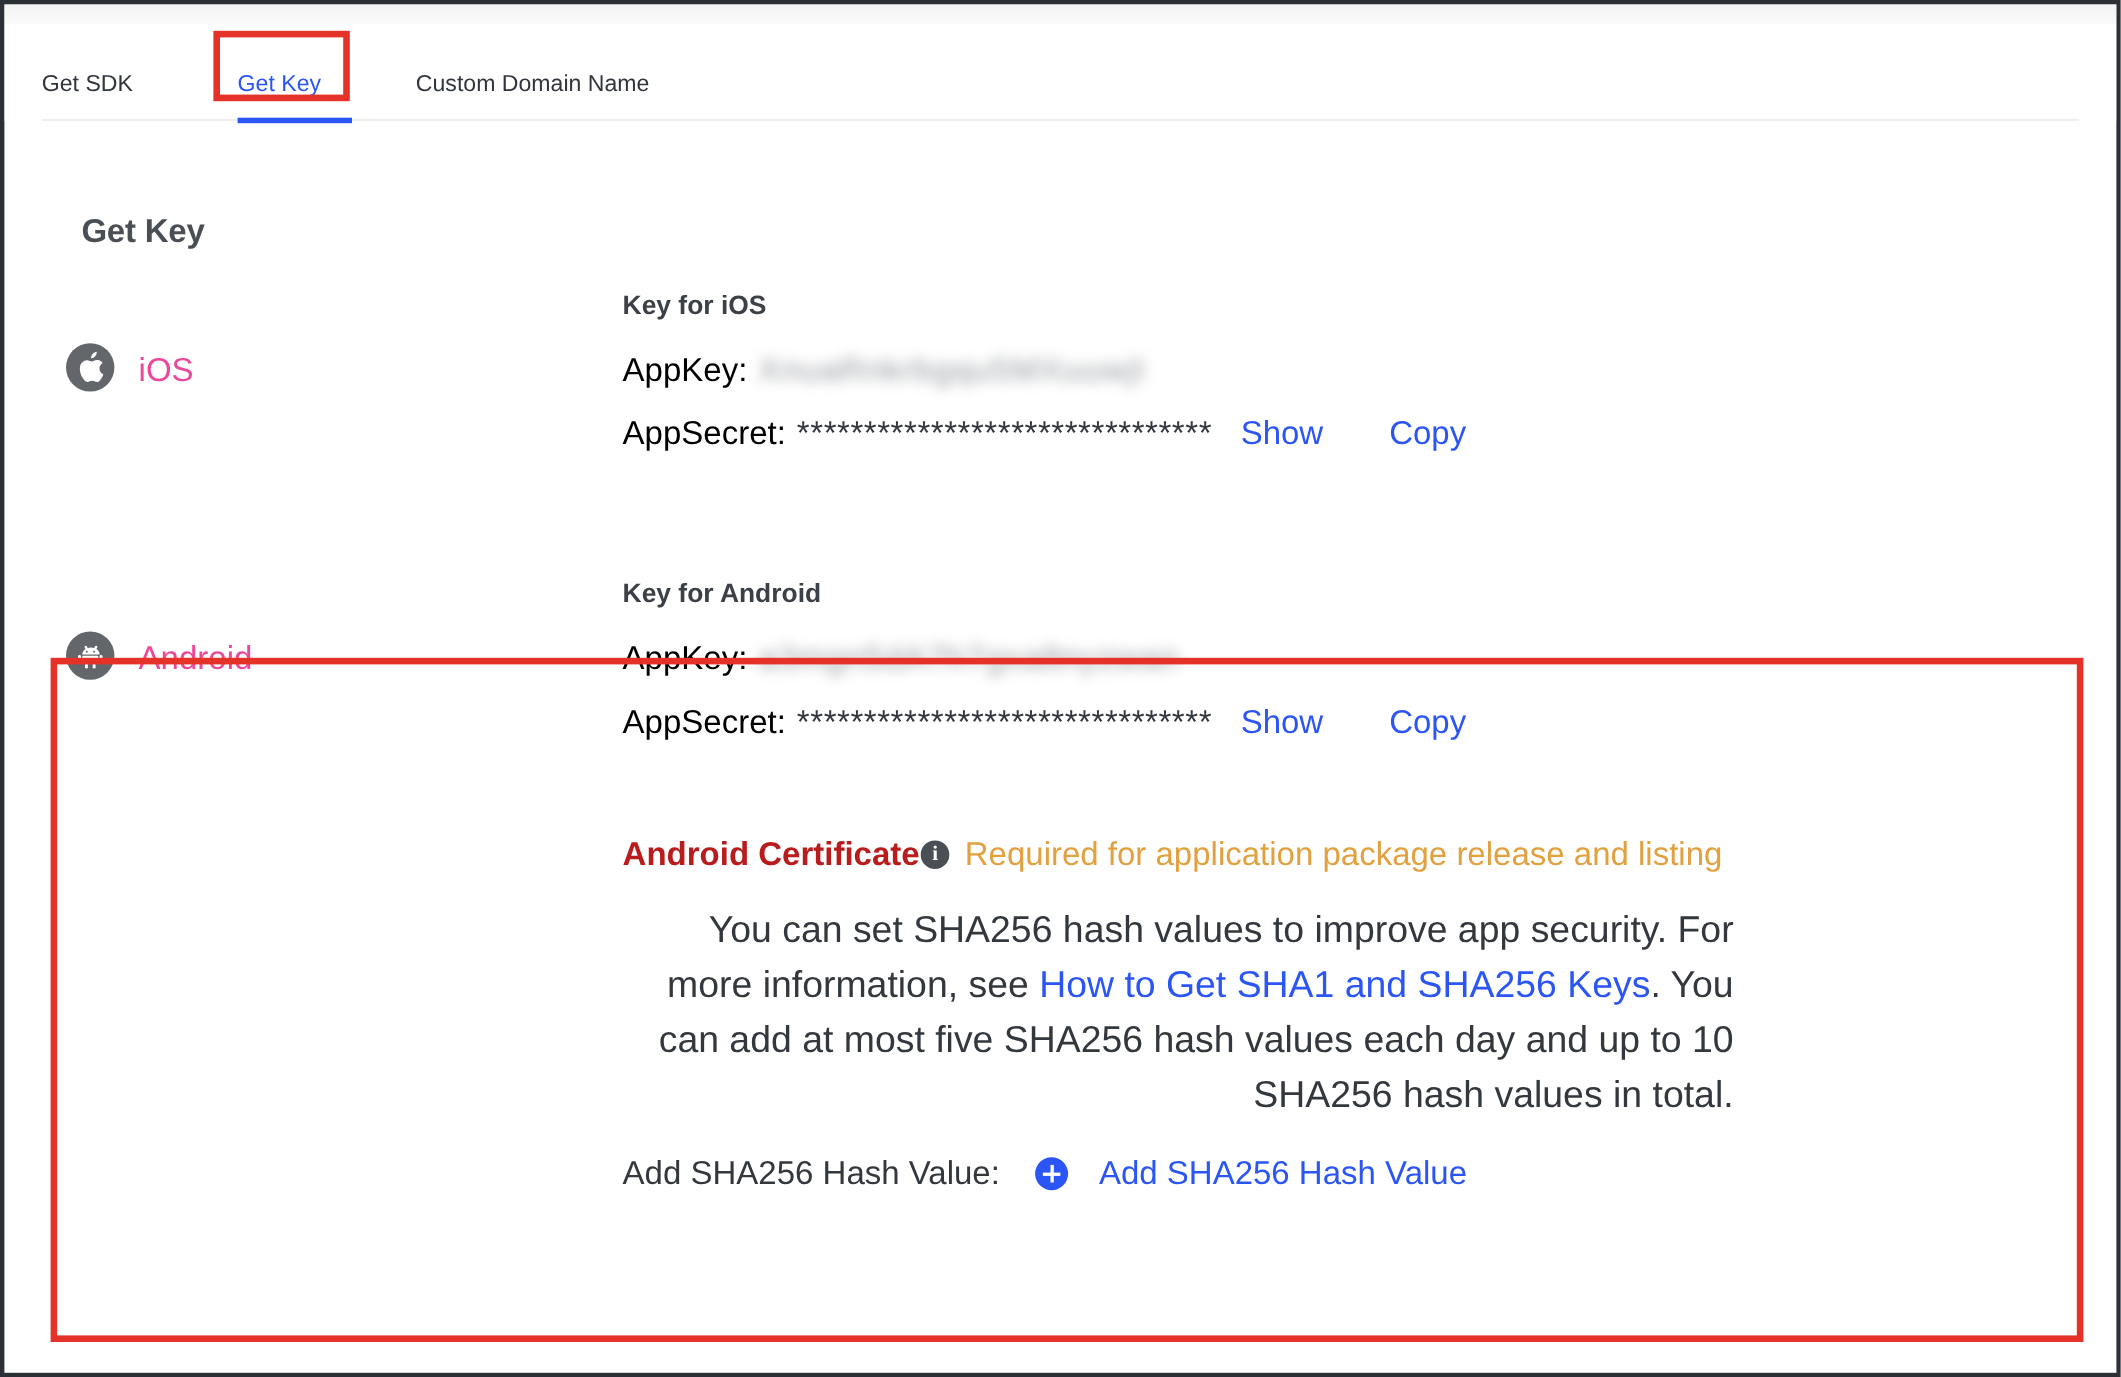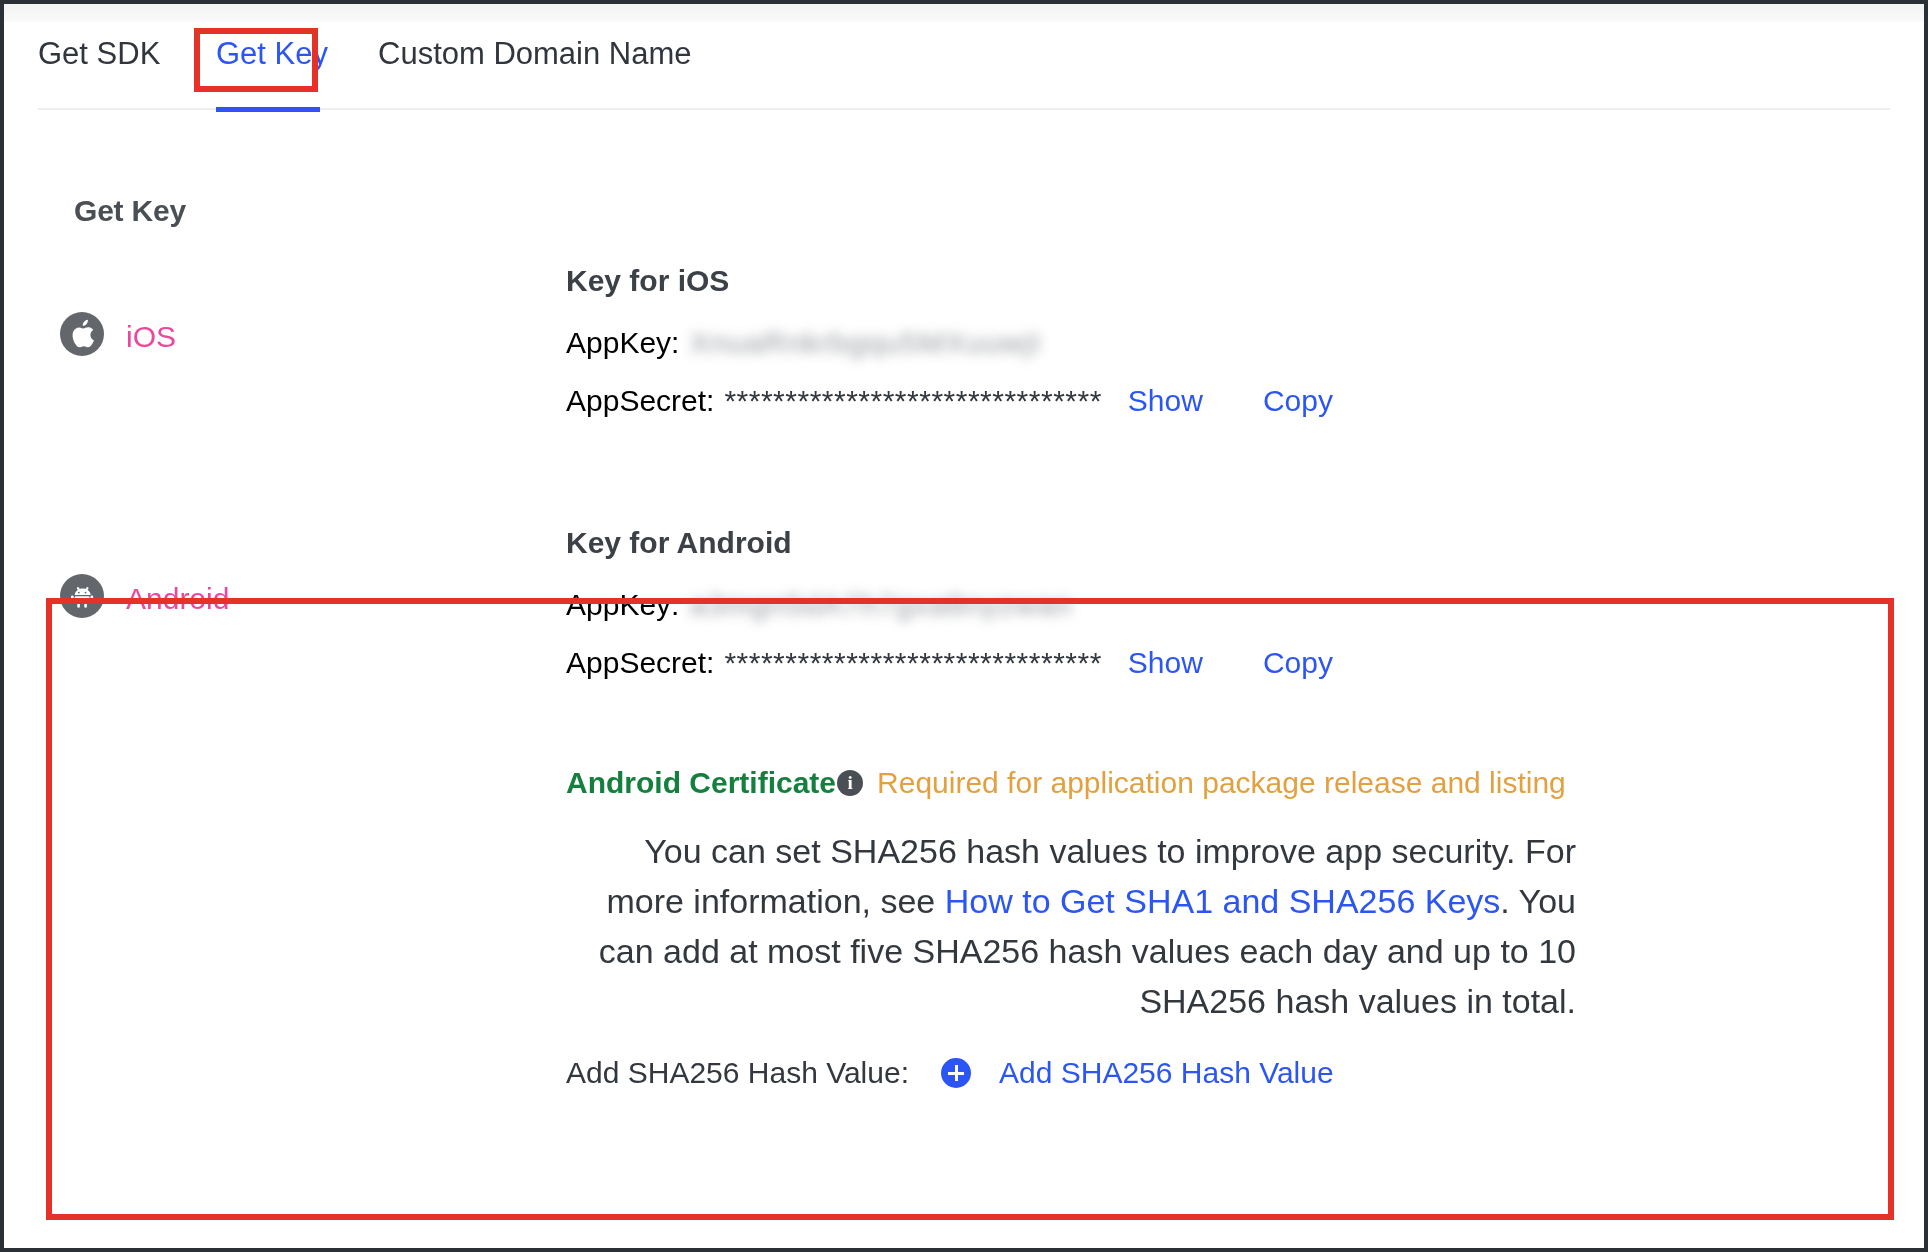--- a/index.html
+++ b/index.html
@@ -39,22 +39,22 @@
   }
   .tabbar-rule {
     position: absolute;
     left: 34px; top: 86px;
     width: 1852px;
     height: 2px;
     background: #eeeeee;
   }
   .tab {
     position: absolute;
-    top: 12px;
-    font-size: 31px;
+    top: 35px;
+    font-size: 21px;
     line-height: 40px;
     color: #31363e;
     white-space: nowrap;
     cursor: pointer;
   }
   .tab.t1 { left: 34px; }
   .tab.t2 { left: 212px; color: #2b55f5; }
   .tab.t3 { left: 374px; }
   .tab-underline {
     position: absolute;
@@ -100,21 +100,21 @@
     background: #63676c;
     display: flex;
     align-items: center;
     justify-content: center;
   }
   .os-icon svg { display: block; }
 
   
   .keyblock { position: absolute; left: 562px; }
   .key-heading {
-    font-size: 30px;
+    font-size: 24px;
     font-weight: bold;
     color: #3c4147;
     margin-bottom: 28px;
     white-space: nowrap;
   }
   .key-row {
     font-size: 30px;
     color: #33383f;
     margin-bottom: 24px;
     white-space: nowrap;
@@ -146,21 +146,21 @@
   .link-show { margin-left: 26px; }
   .link-copy { margin-left: 60px; }
 
   
   .cert-head {
     display: flex;
     align-items: center;
     font-size: 30px;
     white-space: nowrap;
   }
-  .cert-title { font-weight: bold; color: #15803d; }
+  .cert-title { font-weight: bold; color: #b91c1c; }
   .info-icon {
     width: 26px; height: 26px;
     border-radius: 50%;
     background: #4a4f55;
     color: #ffffff;
     font-size: 19px;
     font-weight: bold;
     line-height: 26px;
     text-align: center;
     margin-left: 1px;

